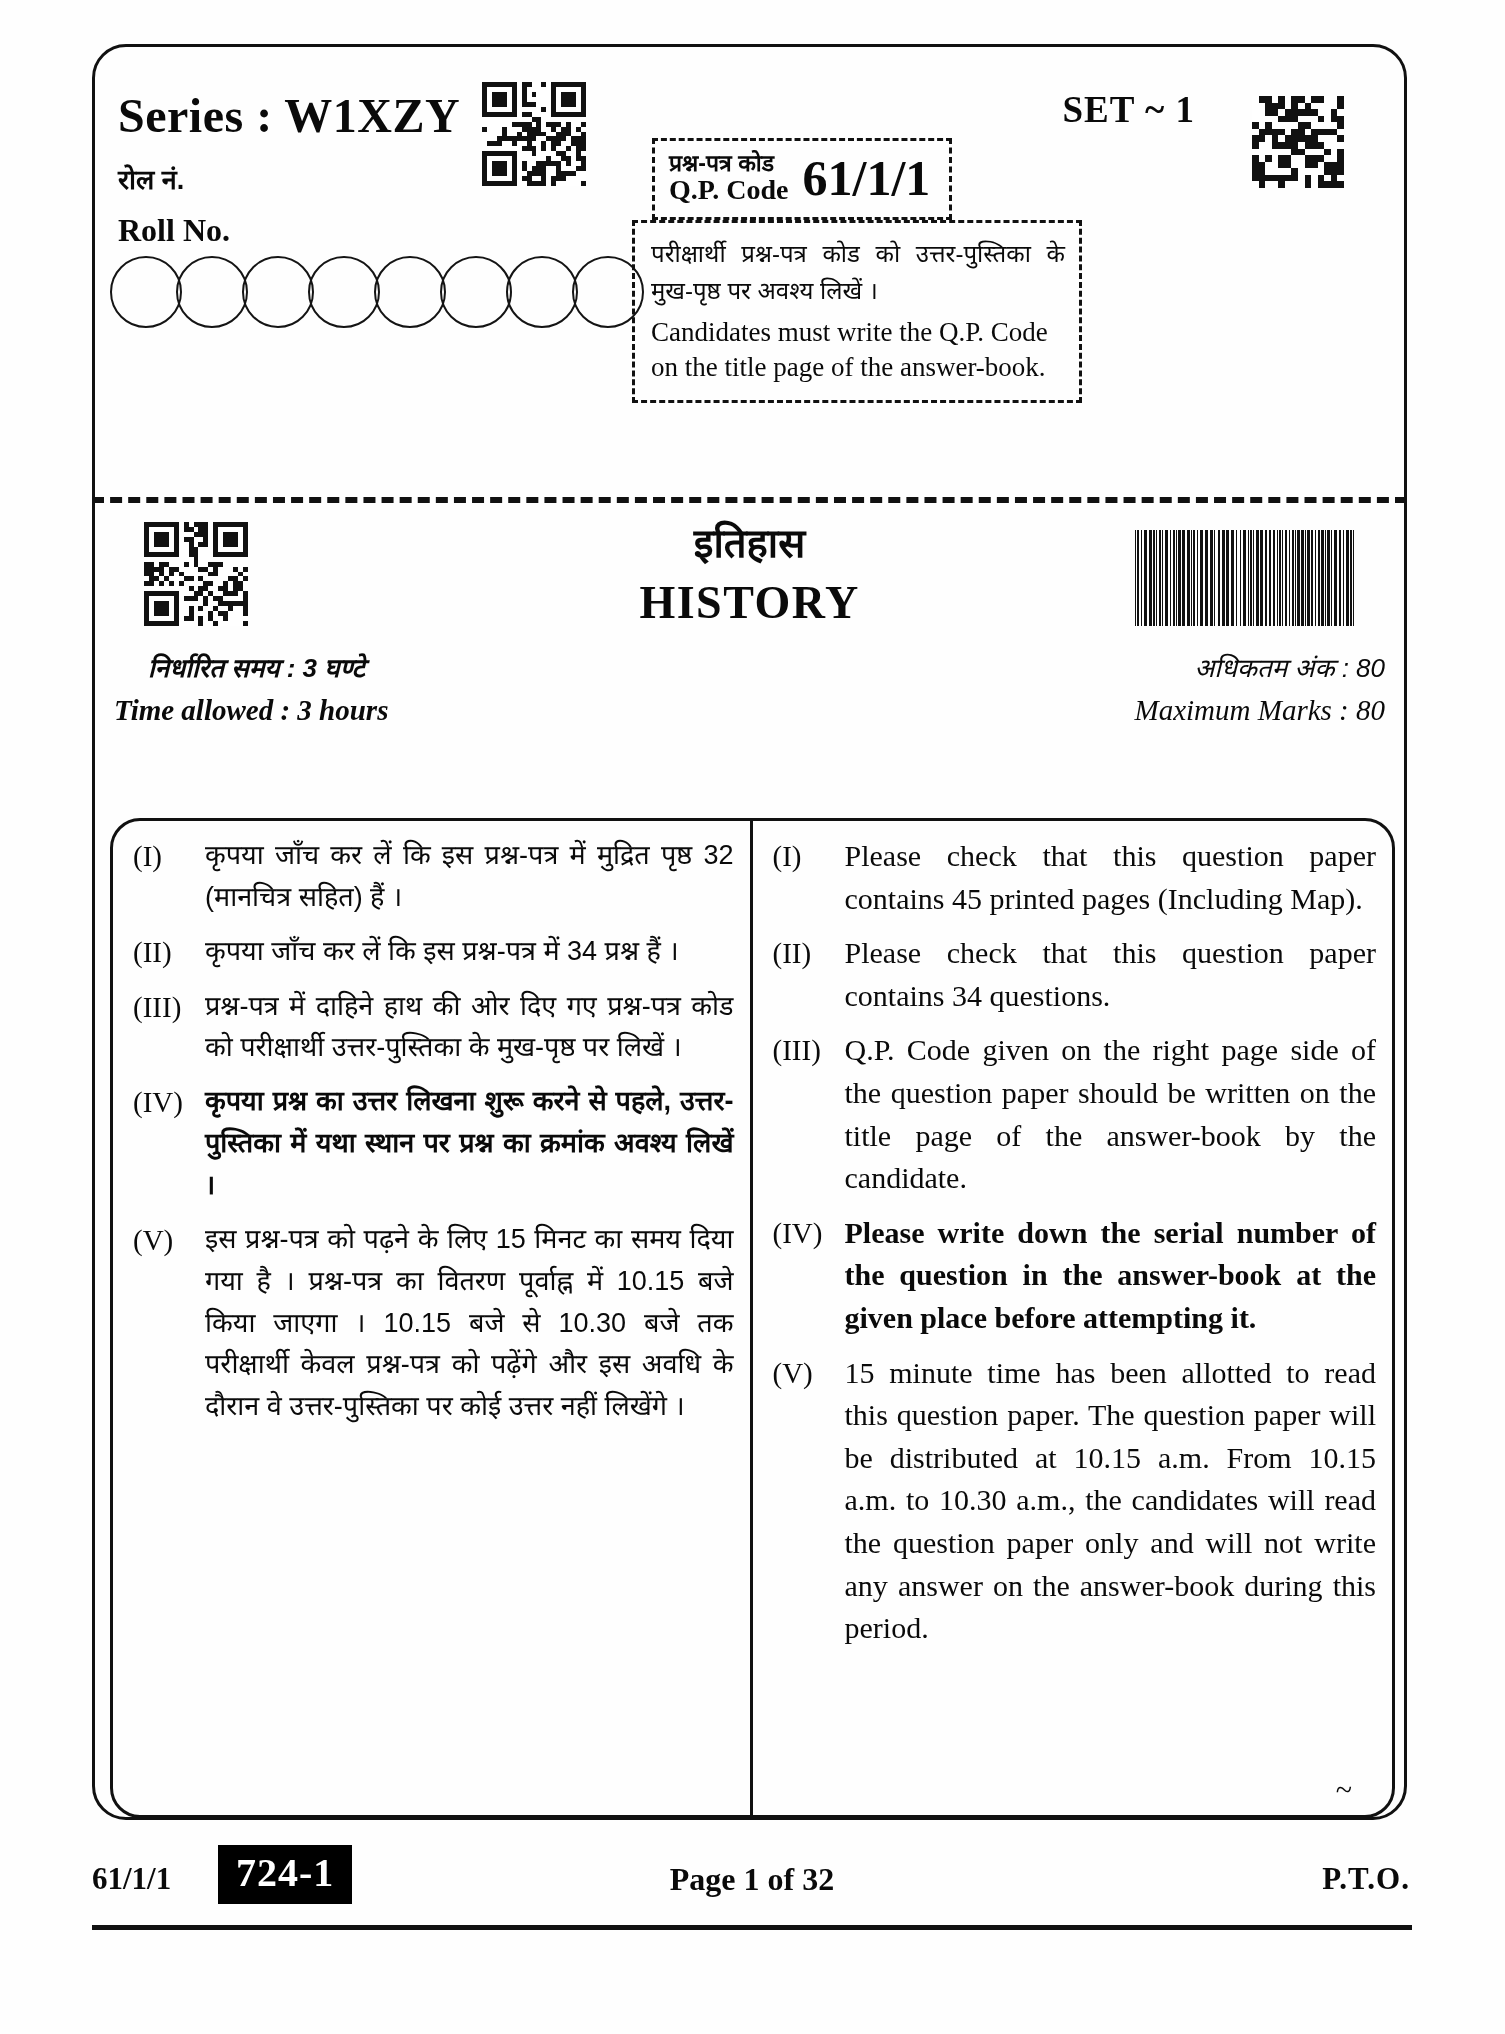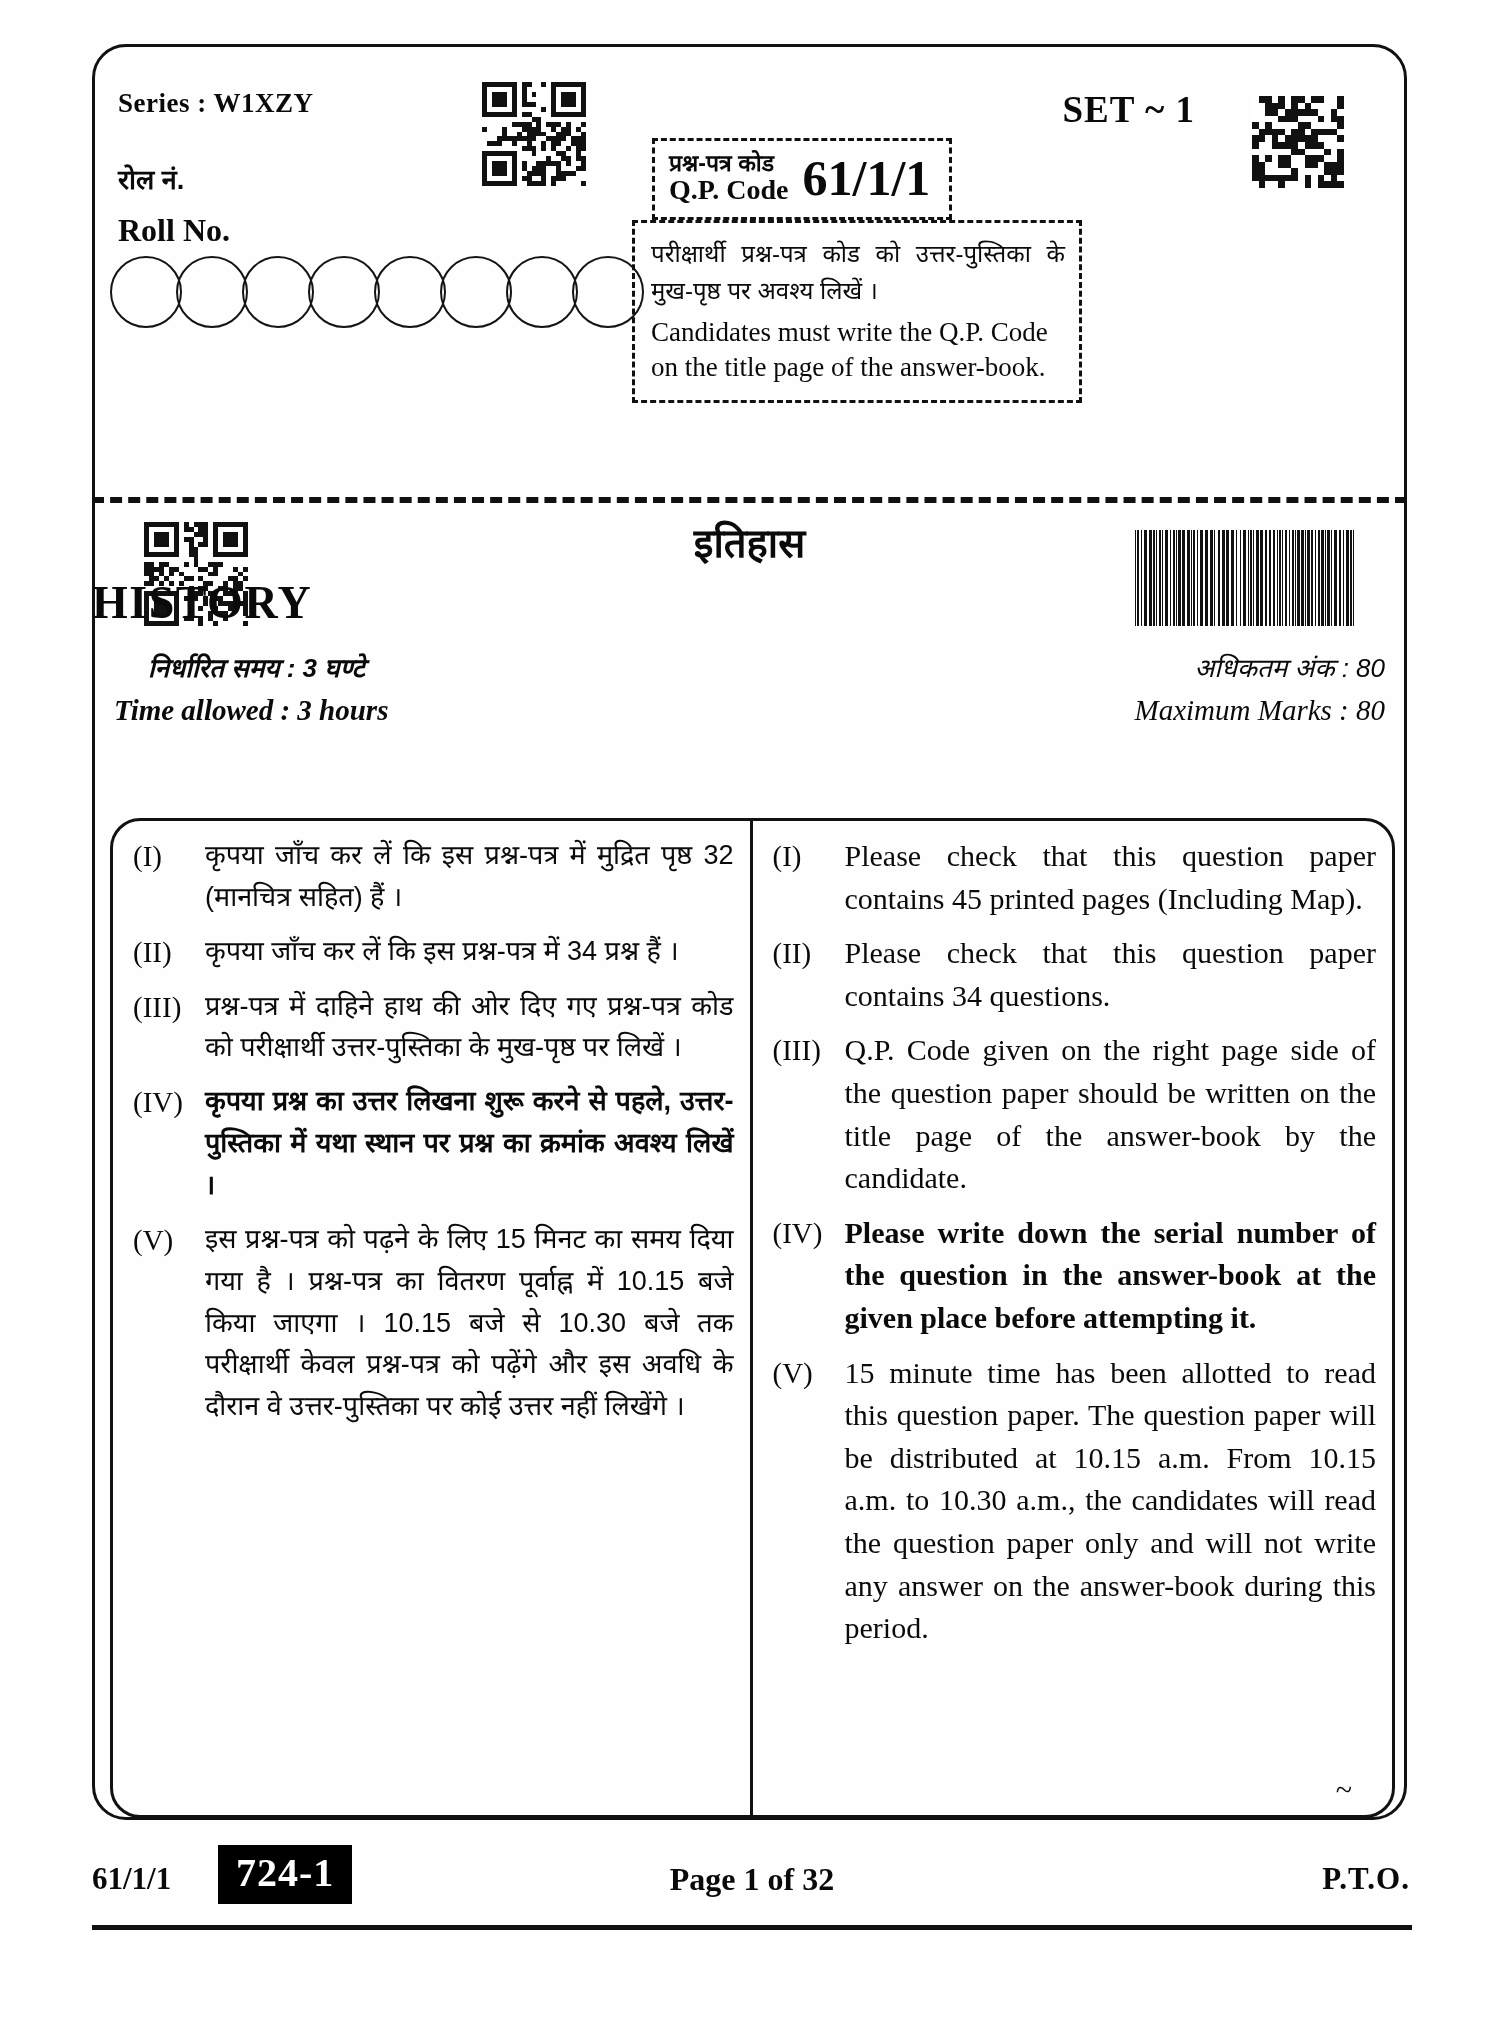--- a/index.html
+++ b/index.html
@@ -42,21 +42,21 @@
     position: absolute;
     left: 92px;
     top: 44px;
     width: 1315px;
     height: 455px;
   }
   .series-line {
     position: absolute;
     left: 26px;
     top: 44px;
-    font-size: 27px;
+    font-size: 48px;
     font-weight: bold;
     letter-spacing: 0.5px;
     white-space: nowrap;
   }
   .roll-hi {
     position: absolute;
     left: 26px;
     top: 116px;
     font-family: "Liberation Sans", "DejaVu Sans", sans-serif;
     font-size: 27px;
@@ -182,20 +182,21 @@
     top: 14px;
     text-align: center;
     font-family: "Liberation Sans", "DejaVu Sans", sans-serif;
     font-size: 40px;
     font-weight: bold;
   }
   .subject-en {
     position: absolute;
     left: 0; right: 0;
     top: 76px;
+    text-align: center;
     font-size: 46px;
     font-weight: bold;
     letter-spacing: 1.5px;
   }
   .barcode {
     position: absolute;
     right: 52px;
     top: 30px;
     width: 220px;
     height: 96px;

